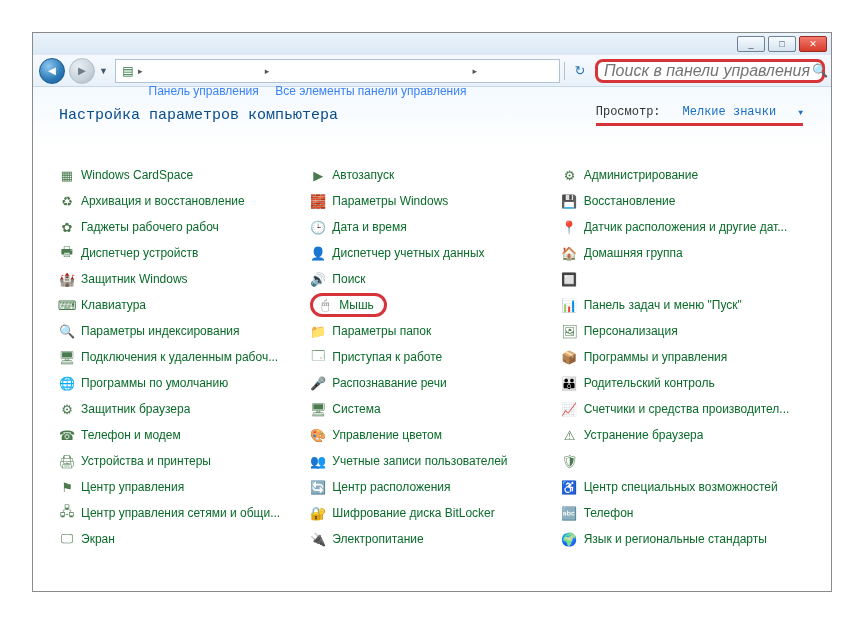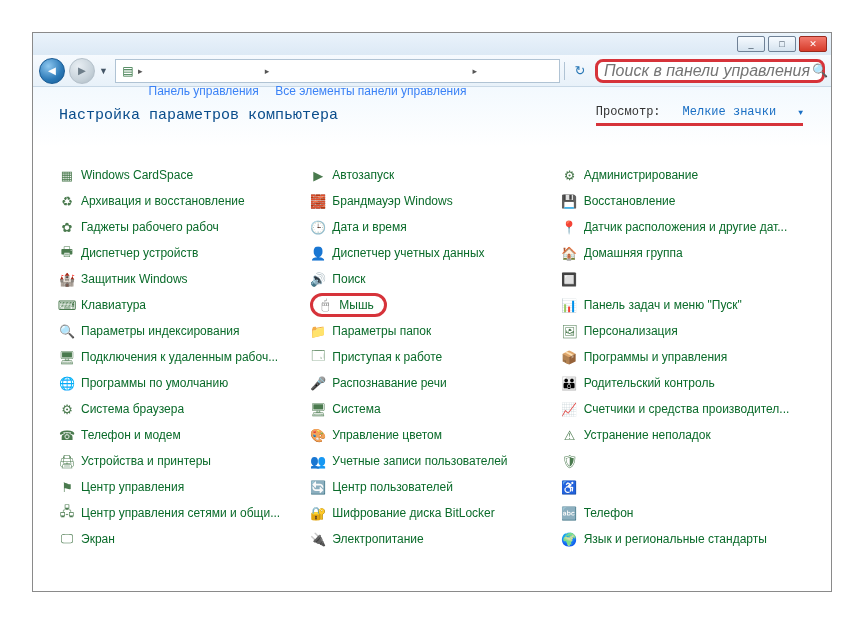--- a/index.html
+++ b/index.html
@@ -118,21 +118,21 @@
           <div class="item">
             <span class="icn">🖥</span>
             <span class="lbl">Подключения к удаленным рабоч...</span>
           </div>
           <div class="item">
             <span class="icn">🌐</span>
             <span class="lbl">Программы по умолчанию</span>
           </div>
           <div class="item">
             <span class="icn">⚙</span>
-            <span class="lbl">Система браузера</span>
+            <span class="lbl">Защитник браузера</span>
           </div>
           <div class="item">
             <span class="icn">☎</span>
             <span class="lbl">Телефон и модем</span>
           </div>
           <div class="item">
             <span class="icn">🖨</span>
             <span class="lbl">Устройства и принтеры</span>
           </div>
           <div class="item">
@@ -148,21 +148,21 @@
             <span class="lbl">Экран</span>
           </div>
         </div>
         <div class="col">
           <div class="item">
             <span class="icn">▶</span>
             <span class="lbl">Автозапуск</span>
           </div>
           <div class="item">
             <span class="icn">🧱</span>
-            <span class="lbl">Брандмауэр Windows</span>
+            <span class="lbl">Параметры Windows</span>
           </div>
           <div class="item">
             <span class="icn">🕒</span>
             <span class="lbl">Дата и время</span>
           </div>
           <div class="item">
             <span class="icn">👤</span>
             <span class="lbl">Диспетчер учетных данных</span>
           </div>
           <div class="item">
@@ -194,21 +194,21 @@
           <div class="item">
             <span class="icn">🎨</span>
             <span class="lbl">Управление цветом</span>
           </div>
           <div class="item">
             <span class="icn">👥</span>
             <span class="lbl">Учетные записи пользователей</span>
           </div>
           <div class="item">
             <span class="icn">🔄</span>
-            <span class="lbl">Центр пользователей</span>
+            <span class="lbl">Центр расположения</span>
           </div>
           <div class="item">
             <span class="icn">🔐</span>
             <span class="lbl">Шифрование диска BitLocker</span>
           </div>
           <div class="item">
             <span class="icn">🔌</span>
             <span class="lbl">Электропитание</span>
           </div>
         </div>
@@ -247,27 +247,28 @@
           <div class="item">
             <span class="icn">👪</span>
             <span class="lbl">Родительский контроль</span>
           </div>
           <div class="item">
             <span class="icn">📈</span>
             <span class="lbl">Счетчики и средства производител...</span>
           </div>
           <div class="item">
             <span class="icn">⚠</span>
-            <span class="lbl">Устранение неполадок</span>
+            <span class="lbl">Устранение браузера</span>
           </div>
           <div class="item">
             <span class="icn">🛡</span>
           </div>
           <div class="item">
             <span class="icn">♿</span>
+            <span class="lbl">Центр специальных возможностей</span>
           </div>
           <div class="item">
             <span class="icn">🔤</span>
             <span class="lbl">Телефон</span>
           </div>
           <div class="item">
             <span class="icn">🌍</span>
             <span class="lbl">Язык и региональные стандарты</span>
           </div>
         </div>

